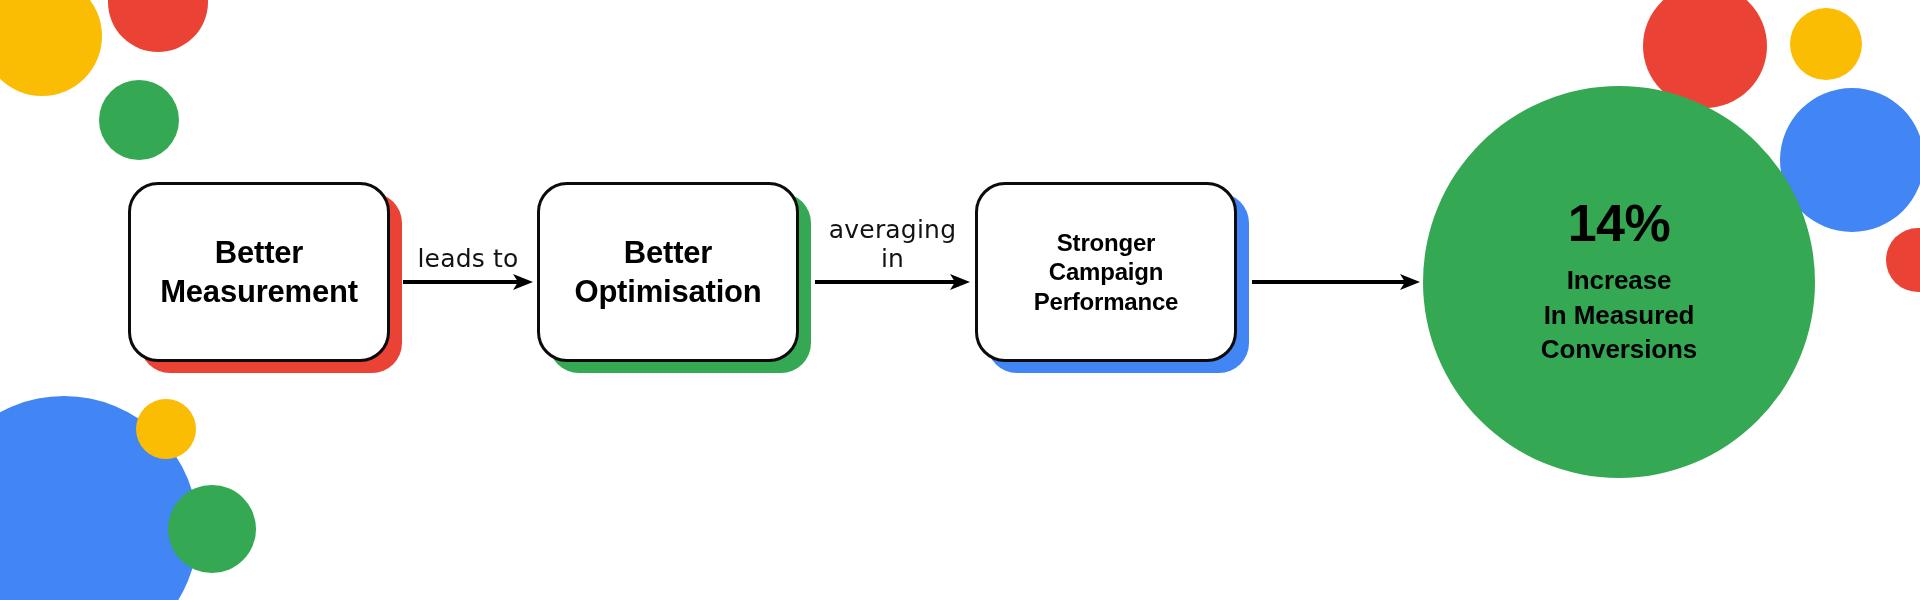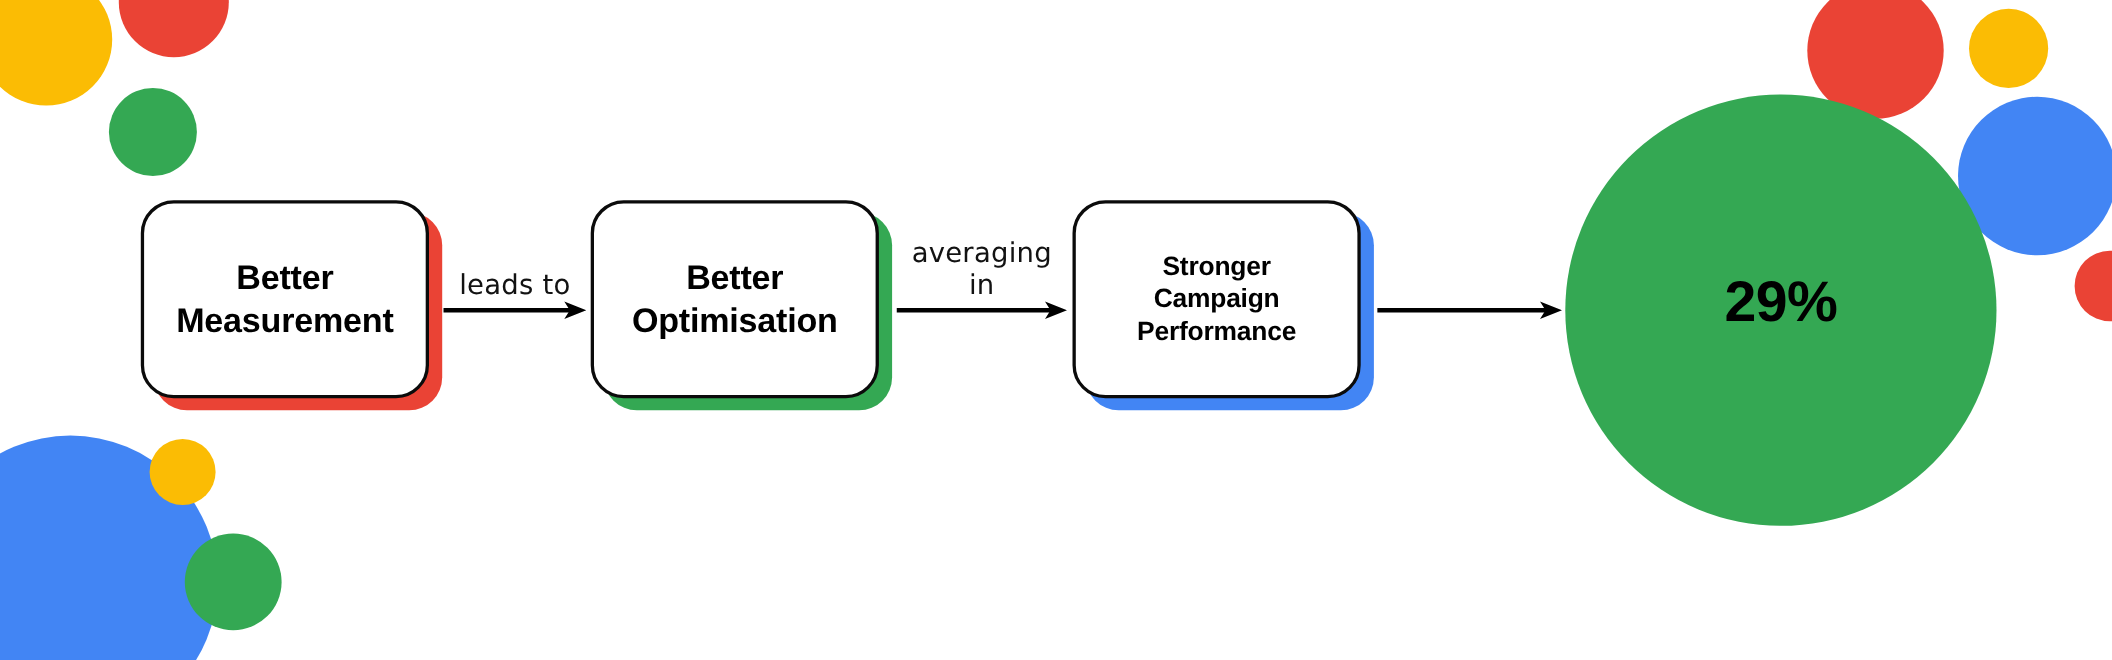--- a/index.html
+++ b/index.html
@@ -181,17 +181,20 @@
       <div class="connector" style="left: 1252px; top: 222px; width: 168px;">
         <svg class="conn-arrow" viewBox="0 0 168 20" preserveAspectRatio="none">
           <line x1="0" y1="10" x2="155" y2="10" stroke="#000000" stroke-width="4"></line>
           <polygon points="148,2 168,10 148,18 153,10" fill="#000000"></polygon>
         </svg>
       </div>
     </div>
 
   <div id="result-layer">
       <div class="stat-circle" style="left: 1423px; top: 86px; width: 392px; height: 392px; background: rgb(52, 168, 83);">
-        <div class="stat-value">29%</div>
+        <div class="stat-value">14%</div>
+        <div class="stat-caption">Increase
+In Measured
+Conversions</div>
       </div>
     </div>
 
 </div>
 
 </body></html>

